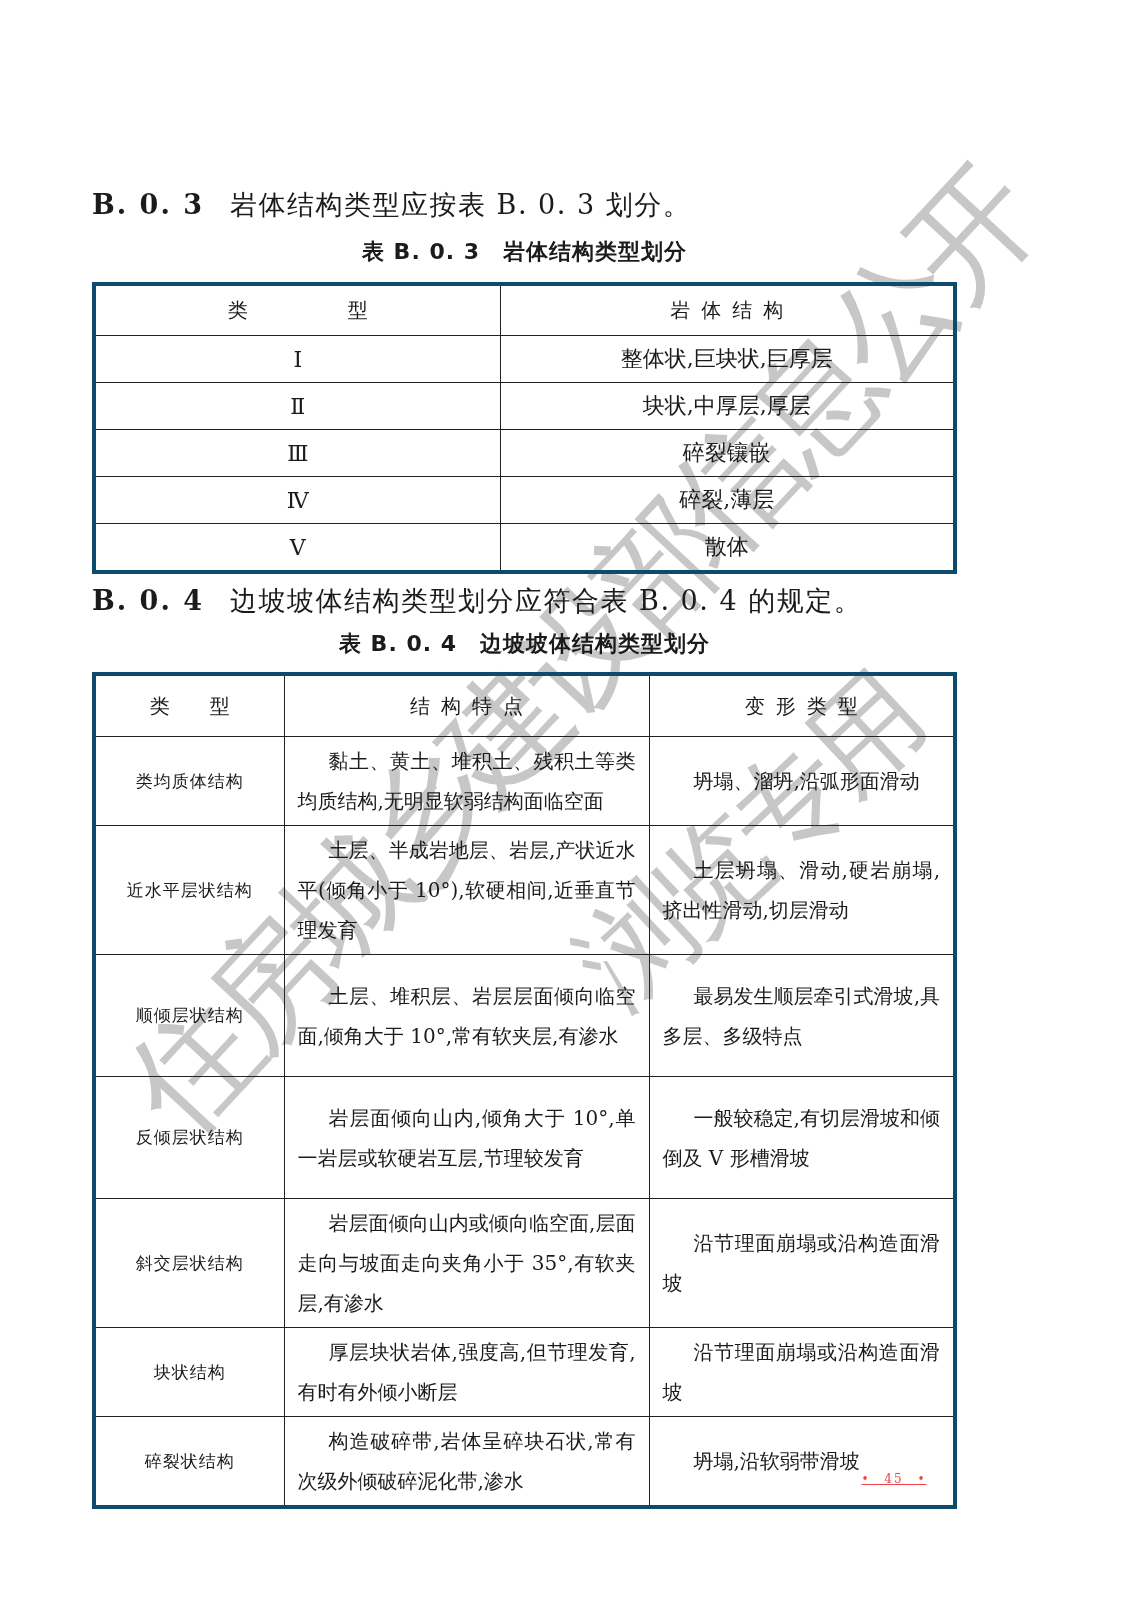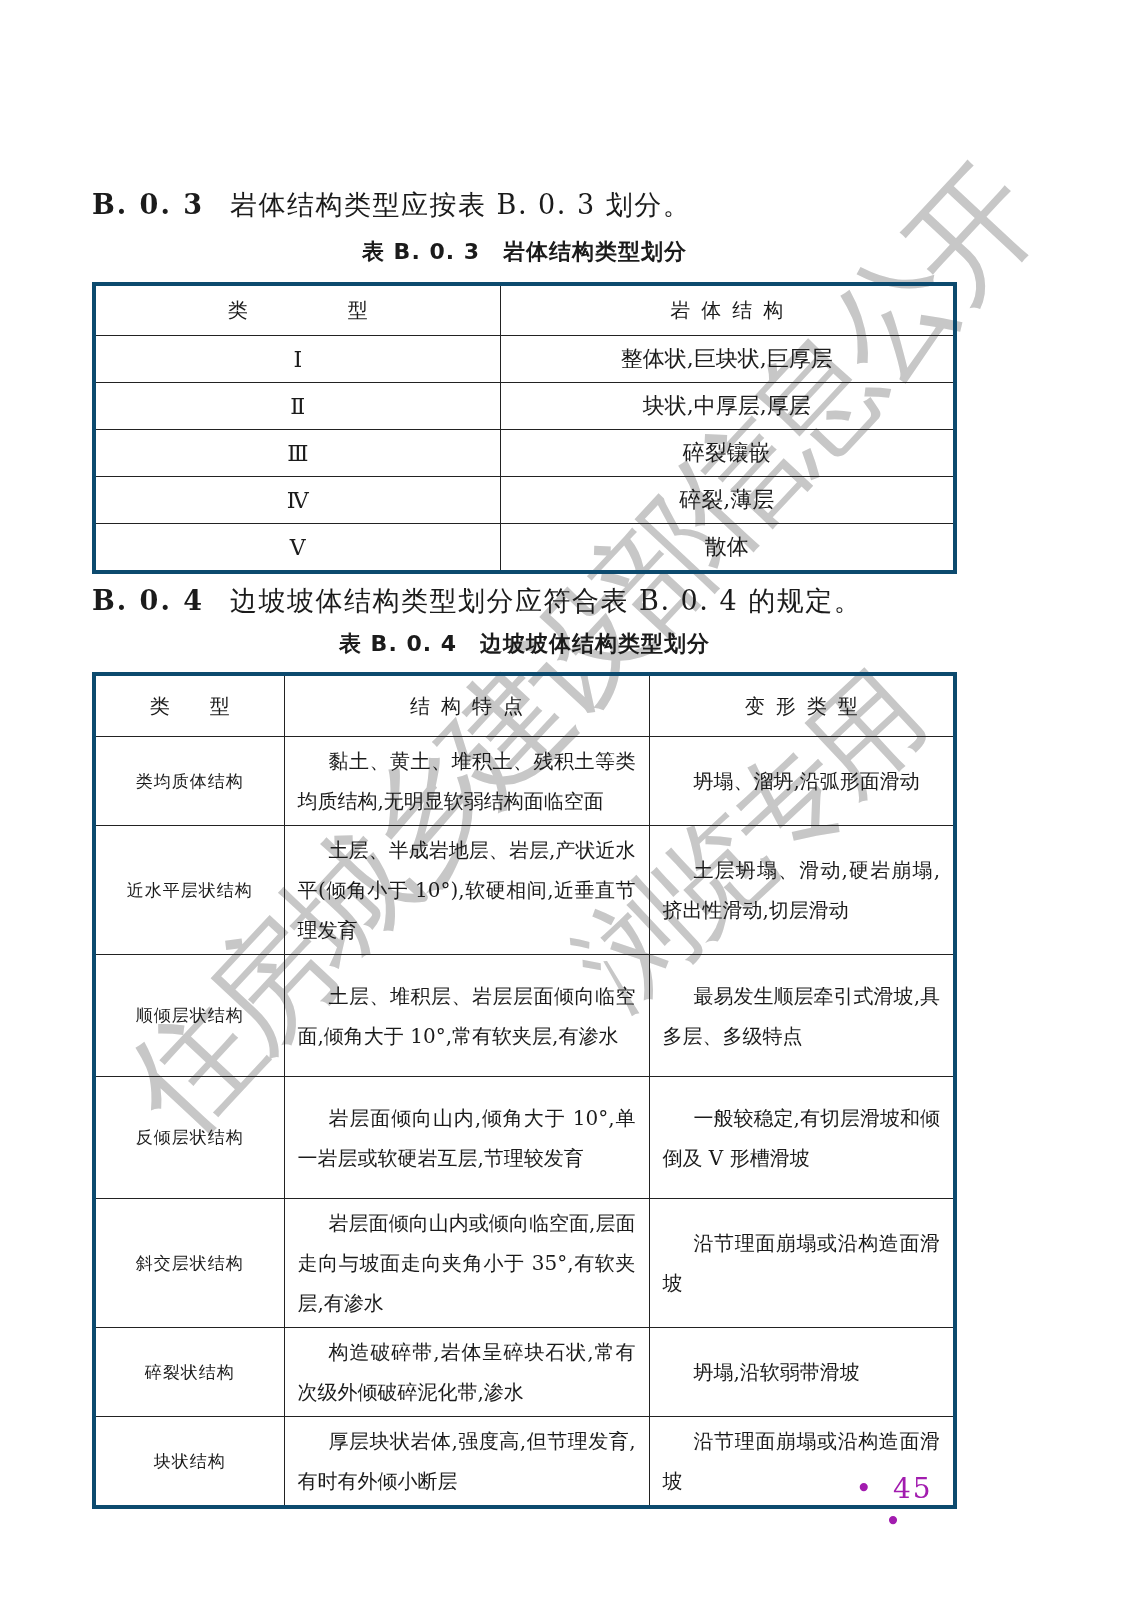--- a/index.html
+++ b/index.html
@@ -76,24 +76,25 @@
     text-align:justify;
     text-indent:1.55em;
   }
   .rh2 { height:86px; }
   .rh2a{ height:85px; }
   .rh3 { height:122px; }
   .page-number {
     position:absolute; z-index:1;
     top:1472px; left:846px; width:96px;
     text-align:center;
-    font-size:28px;
+    font-size:12px;
     letter-spacing:2px;
     word-spacing:8px;
-    color:#a21caf;
+    color:#ef4444;
+    text-decoration:underline;
   }
 </style>
 </head>
 <body>
 
 <div class="page">
 
   <div class="wm wm1">住房城乡建设部信息公开</div>
   <div class="wm wm2">浏览专用</div>
 
@@ -199,35 +200,35 @@
         <tr class="rh3">
           <td class="cell-type">斜交层状结构</td>
           <td class="cell-para">
               <p class="para">岩层面倾向山内或倾向临空面,层面走向与坡面走向夹角小于 35°,有软夹层,有渗水</p>
             </td>
           <td class="cell-para">
               <p class="para">沿节理面崩塌或沿构造面滑坡</p>
             </td>
         </tr>
         <tr class="rh2">
+          <td class="cell-type">块状结构</td>
+          <td class="cell-para">
+              <p class="para">厚层块状岩体,强度高,但节理发育,有时有外倾小断层</p>
+            </td>
+          <td class="cell-para">
+              <p class="para">沿节理面崩塌或沿构造面滑坡</p>
+            </td>
+        </tr>
+        <tr class="rh2">
           <td class="cell-type">碎裂状结构</td>
           <td class="cell-para">
               <p class="para">构造破碎带,岩体呈碎块石状,常有次级外倾破碎泥化带,渗水</p>
             </td>
           <td class="cell-para">
               <p class="para">坍塌,沿软弱带滑坡</p>
-            </td>
-        </tr>
-        <tr class="rh2">
-          <td class="cell-type">块状结构</td>
-          <td class="cell-para">
-              <p class="para">厚层块状岩体,强度高,但节理发育,有时有外倾小断层</p>
-            </td>
-          <td class="cell-para">
-              <p class="para">沿节理面崩塌或沿构造面滑坡</p>
             </td>
         </tr>
       </tbody>
     </table>
 
   </div>
 
   <div class="page-number">• 45 •</div>
 
 </div>

